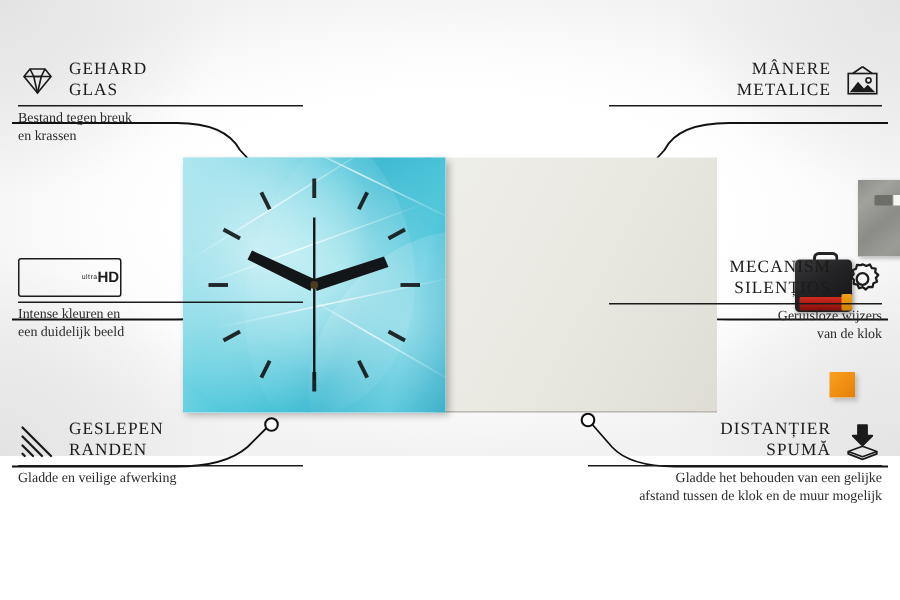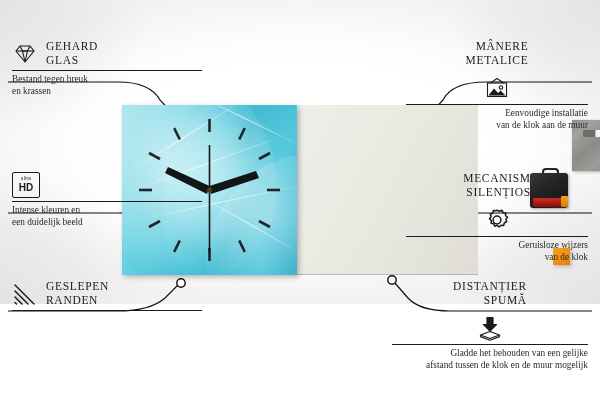--- a/index.html
+++ b/index.html
@@ -168,21 +168,21 @@
     position: absolute;
     width: 190px;
   }
   .feature.right { text-align: right; }
   .feat-head {
     display: flex;
     align-items: center;
     gap: 8px;
     margin-bottom: 3px;
   }
-  .feature.right .feat-head { justify-content: flex-end; flex-direction: column; }
+  .feature.right .feat-head { justify-content: flex-end; }
   .feat-title {
     font-size: 11.5px;
     letter-spacing: 0.7px;
     color: #1b1b1b;
     line-height: 1.18;
     text-transform: uppercase;
     font-family: "Liberation Serif", serif;
   }
   .feat-icon {
     width: 26px;
@@ -209,24 +209,25 @@
   #feature-geslepen      { left: 12px;  top: 280px; }
   #feature-manere        { right: 12px; top: 40px;  width: 182px; }
   #feature-mecanism      { right: 12px; top: 172px; width: 182px; }
   #feature-distantier    { right: 12px; top: 280px; width: 196px; }
 
   .hd-badge {
     width: 26px; height: 24px;
     border: 1.3px solid #1b1b1b;
     border-radius: 2px;
     display: flex;
-    flex-direction: column;
+    flex-direction: row;
     align-items: center;
     justify-content: center;
     line-height: 1;
+    padding-left: 41px;
   }
   .hd-ultra {
     font-size: 4.6px;
     letter-spacing: 0.3px;
     font-family: "Liberation Sans", sans-serif;
     color: #1b1b1b;
   }
   .hd-main {
     font-size: 10px;
     font-weight: bold;
@@ -364,42 +365,41 @@
           <path d="M3 16 L10 23"></path>
           <path d="M3 21.5 L4.5 23"></path>
         </svg>
       </span>
       <span class="feat-title">
         <span>GESLEPEN</span><br>
         <span>RANDEN</span>
       </span>
     </div>
     <div class="feat-rule"></div>
+    <div class="feat-desc">
+      <span>Gladde en veilige afwerking</span>
+    </div>
   </div>
 
   <div class="feature right" id="feature-manere">
     <div class="feat-head">
       <span class="feat-title">
         <span>MÂNERE</span><br>
         <span>METALICE</span>
       </span>
       <span class="feat-icon">
         <svg viewBox="0 0 26 26" fill="none" stroke="currentColor" stroke-width="1.1">
           <rect x="3.5" y="8" width="19" height="13.5"></rect>
           <path d="M13 3.5 L6.5 8 M13 3.5 L19.5 8"></path>
           <circle cx="17" cy="12.5" r="1.7"></circle>
           <path d="M4.5 20.5 L10 13.5 L14 18 L16.5 15.5 L21.5 20.5 Z" fill="currentColor" stroke="none"></path>
         </svg>
       </span>
     </div>
     <div class="feat-rule"></div>
-    <div class="feat-desc">
-      <span>Eenvoudige installatie</span><br>
-      <span>van de klok aan de muur</span>
-    </div>
   </div>
 
   <div class="feature right" id="feature-mecanism">
     <div class="feat-head">
       <span class="feat-title">
         <span>MECANISM</span><br>
         <span>SILENȚIOS</span>
       </span>
       <span class="feat-icon">
         <svg viewBox="0 0 26 26" fill="none" stroke="currentColor" stroke-width="1.5" stroke-linejoin="round">

